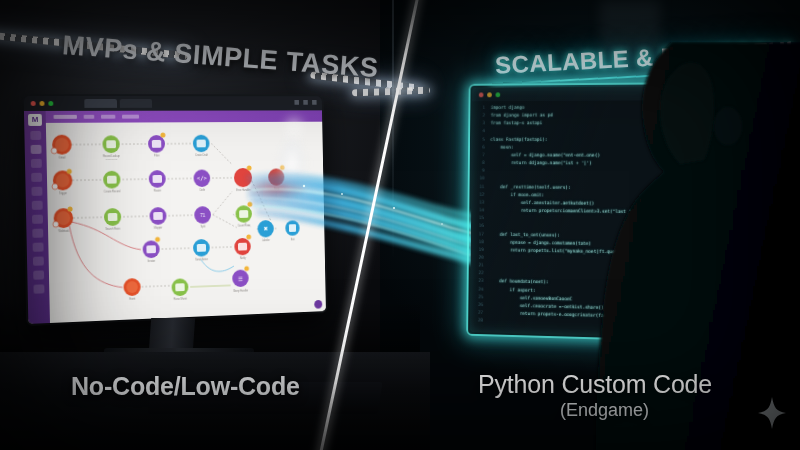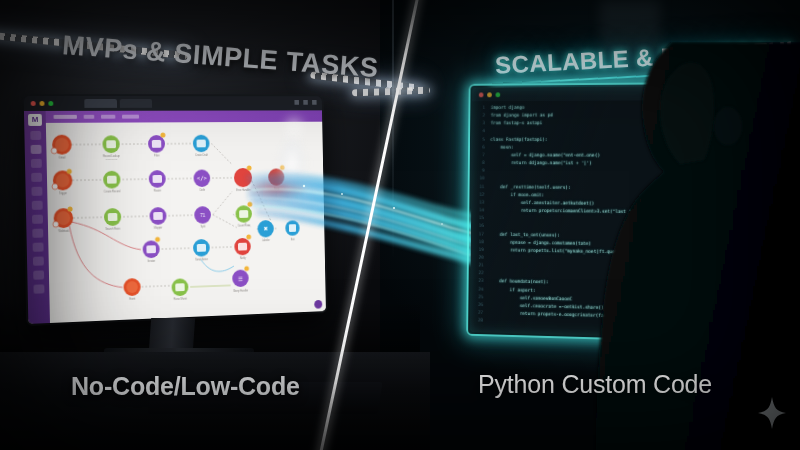--- a/index.html
+++ b/index.html
@@ -523,20 +523,21 @@
         C18 320 16 364 16 410 L230 410 L230 0 Z"></path>
       <path filter="url(#pb)" fill="#0c1318" opacity=".55" d="
         M104 22 C88 30 80 48 80 68 C80 90 88 110 100 122 L124 118
         C134 96 138 60 130 36 C124 22 114 18 104 22 Z"></path>
       <ellipse cx="148" cy="84" rx="14" ry="19" fill="#10181d" opacity=".5" filter="url(#pb)"></ellipse>
     </svg>
   </div>
 
   <div class="label-left">No-Code/Low-Code</div>
   <div class="label-right">Python Custom Code</div>
+  <div class="sublabel-right">(Endgame)</div>
 
   <div class="sparkle">
     <svg width="30" height="34" viewBox="0 0 30 34">
       <path d="M15 1 C17 12 19 15 29 17 C19 19 17 22 15 33 C13 22 11 19 1 17 C11 15 13 12 15 1 Z" fill="#9aa0a4"></path>
     </svg>
   </div>
 
   <div class="vignette"></div>
 </div>
 

